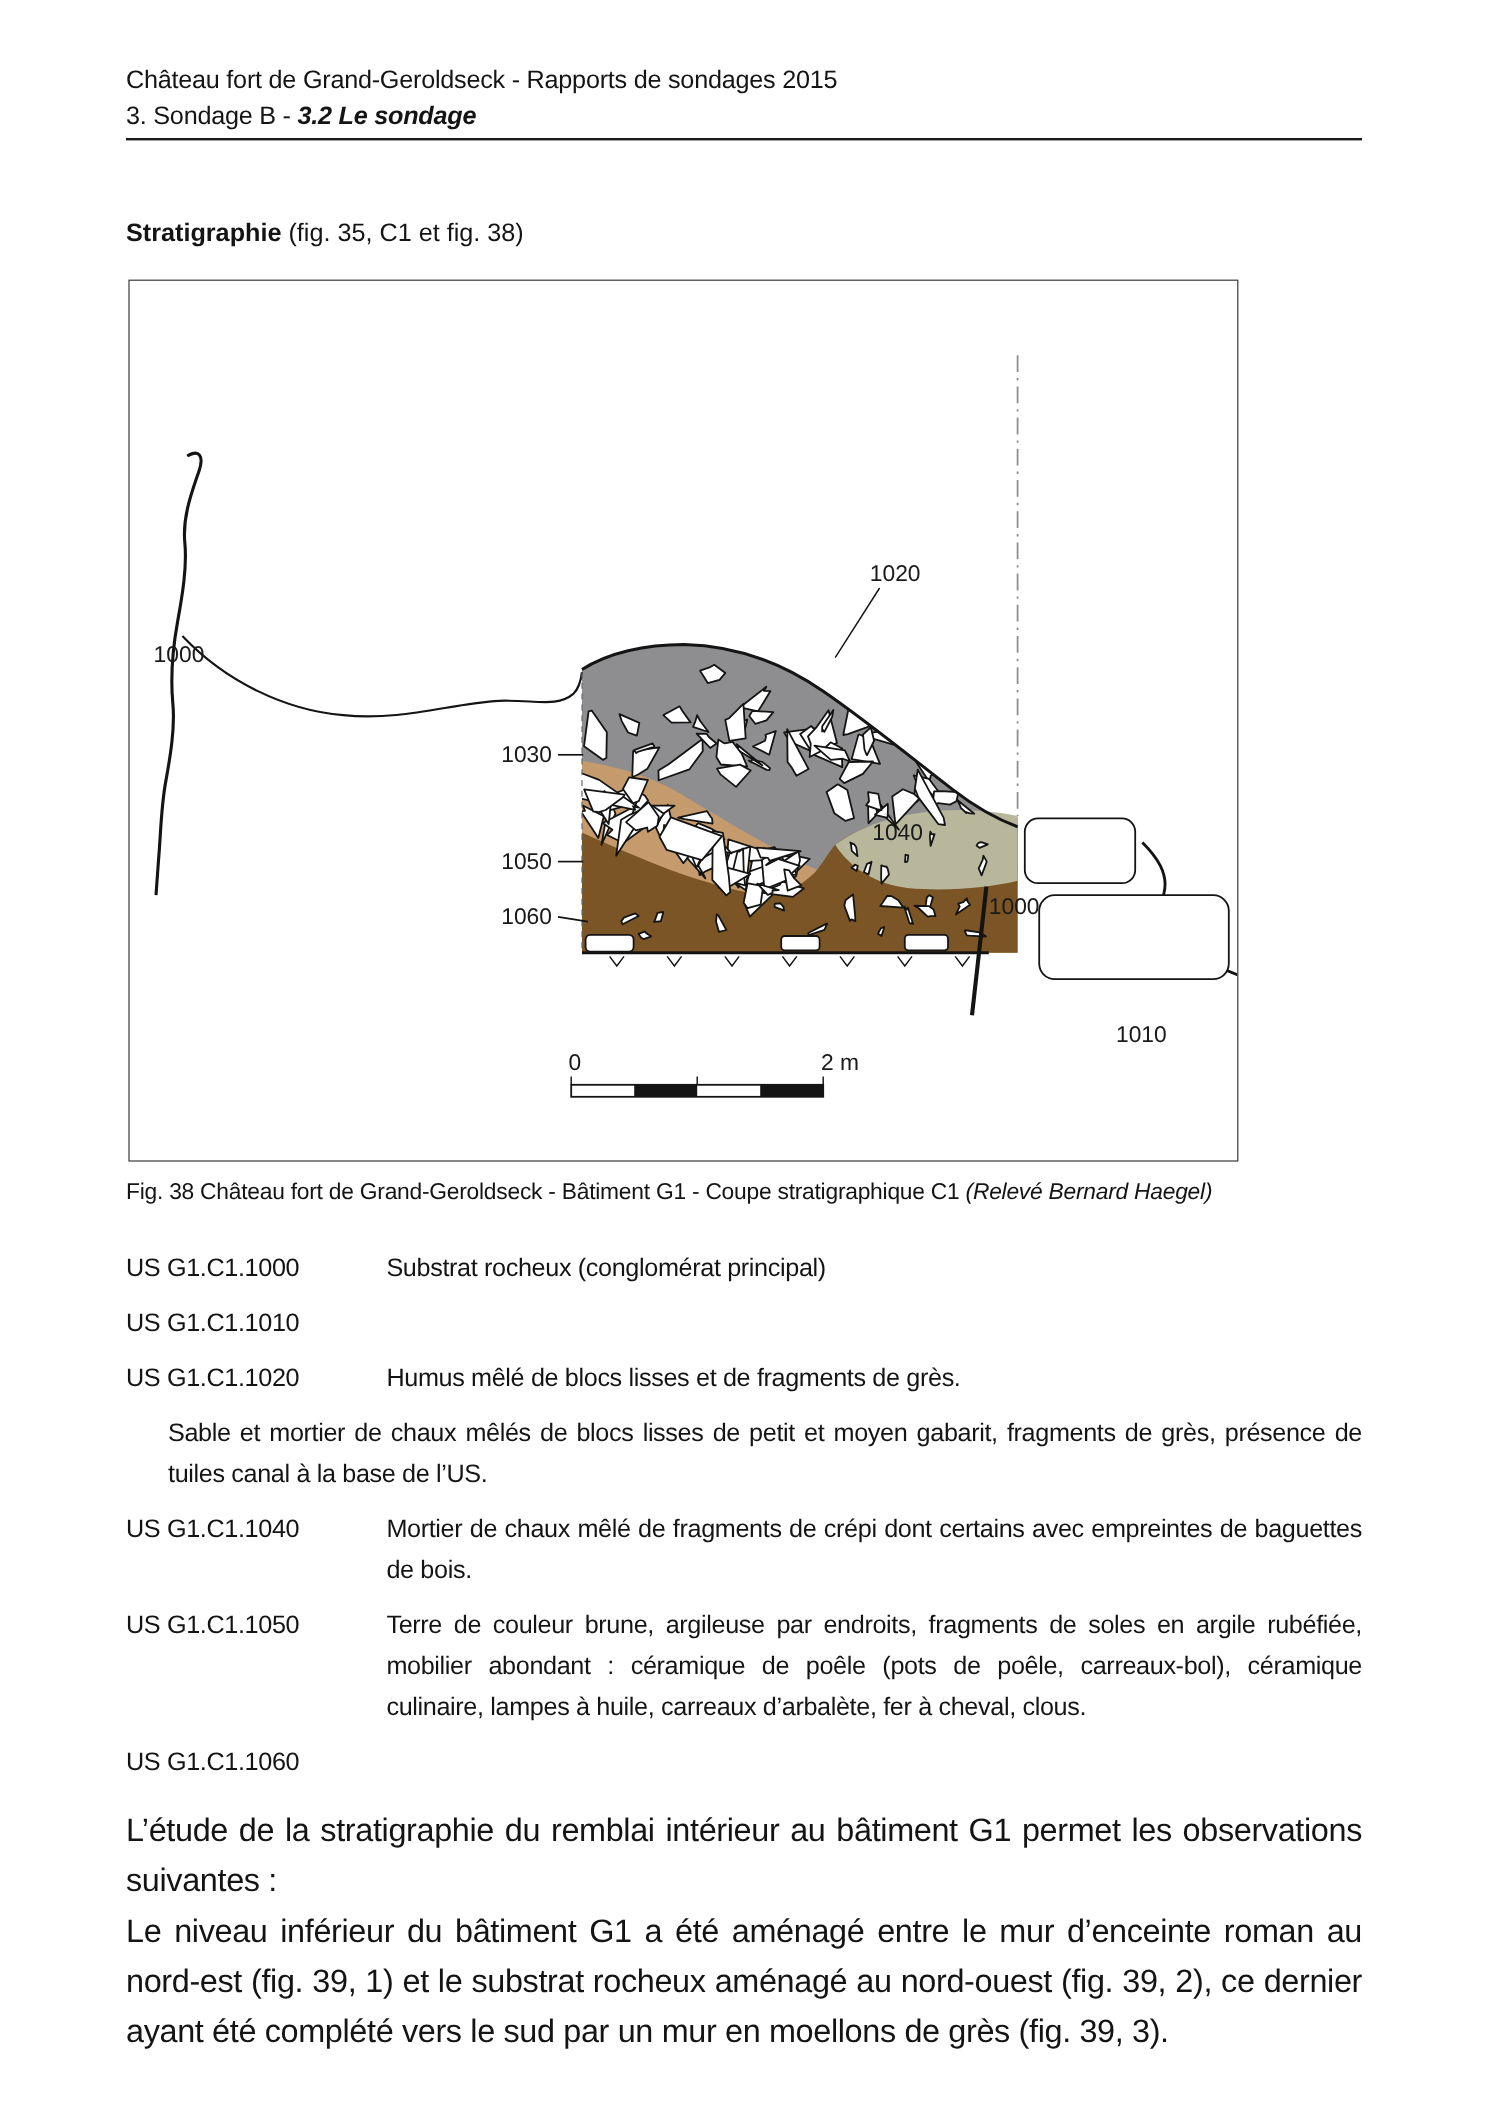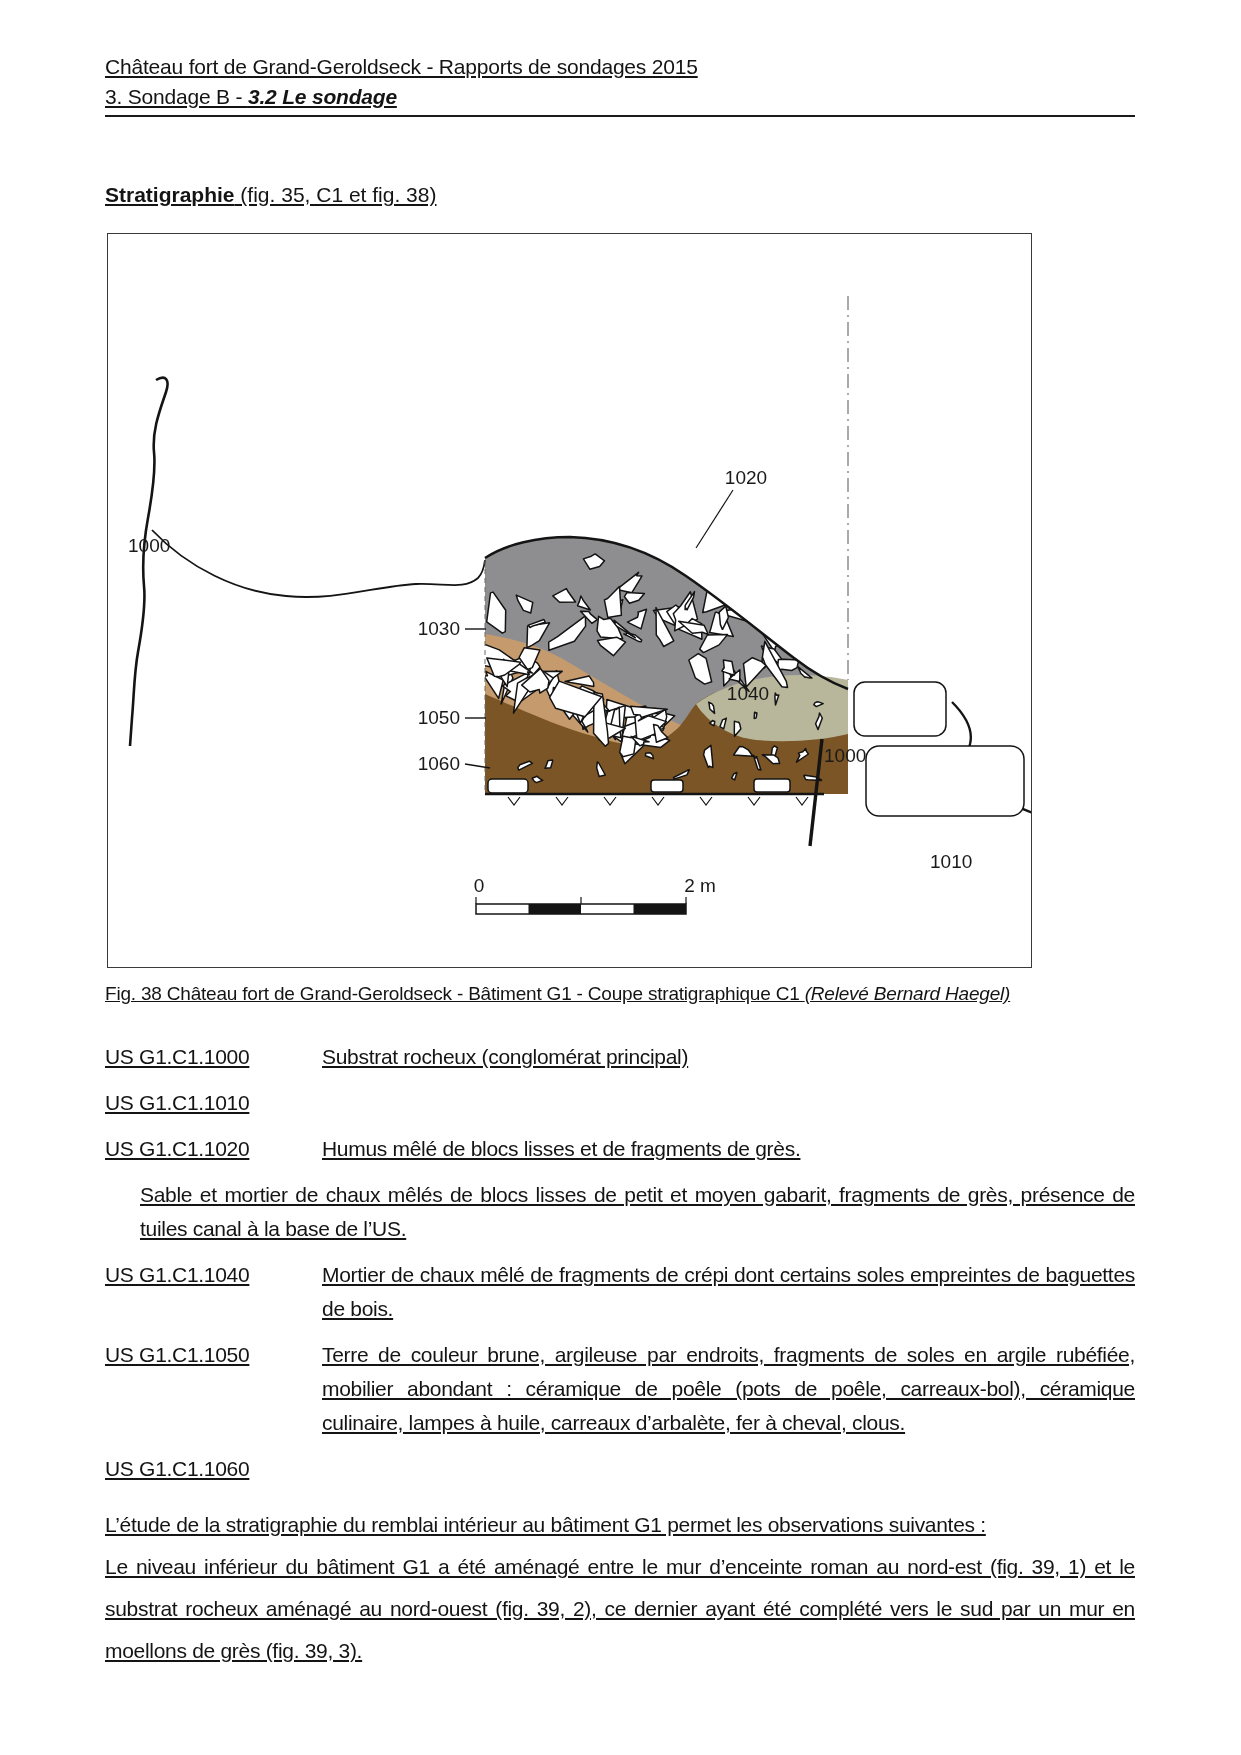--- a/index.html
+++ b/index.html
@@ -1,33 +1,33 @@
 <!DOCTYPE html>
 <html><head>
 <meta charset="utf-8">
 <style>
   html,body{margin:0;padding:0;background:#ffffff;}
   .page{position:relative;width:1241px;height:1755px;background:#fff;overflow:hidden;
         font-family:"Liberation Sans",sans-serif;color:#141414;}
-  .content{padding:52px 106px 0 105px;text-decoration:underline;}
+  .content{padding:52px 106px 0 105px;}
   .doc-header .h-line{font-size:21px;line-height:30px;letter-spacing:-0.2px;white-space:nowrap;}
   .bold-italic{font-weight:bold;font-style:italic;}
   .rule{border:none;border-top:2px solid #1a1a1a;margin:3px 0 0 0;}
   .section-heading{margin-top:63px;font-size:21px;line-height:30px;}
   .section-heading .lead{font-weight:bold;}
   .figure-box{margin-top:23px;margin-left:2px;width:923px;height:733px;border:1px solid #3a3a3a;
               position:relative;background:#fff;}
   .figure-box svg{position:absolute;left:0;top:0;}
   .fig-caption{margin-top:13px;font-size:19px;line-height:26px;text-align:left;letter-spacing:-0.2px;}
   .fig-caption .cap-italic{font-style:italic;}
   .us-list{margin-top:33px;}
   .us-row{display:flex;margin-bottom:12px;font-size:21px;line-height:34px;letter-spacing:-0.3px;}
   .us-code{width:182px;flex:none;}
   .us-desc{flex:1;text-align:justify;margin-left:35px;}
-  .paragraphs{margin-top:18px;font-size:21px;line-height:42px;letter-spacing:-0.3px;}
+  .paragraphs{margin-top:18px;font-size:27px;line-height:42px;letter-spacing:-0.3px;}
   .para{text-align:justify;margin:0;}
   
   .lbl{font-size:19px;fill:#1a1a1a;}
   .ln{fill:none;stroke:#141414;}
   .stone{fill:#ffffff;stroke:#141414;stroke-width:1.5;stroke-linejoin:round;}
 </style>
 </head>
 <body>
 
 <div class="page">
@@ -225,21 +225,21 @@
         </div>
         <div class="us-row">
           <div class="us-code">US G1.C1.1020</div>
           <div class="us-desc">Humus mêlé de blocs lisses et de fragments de grès.</div>
         </div>
         <div class="us-row">
           <div class="us-desc">Sable et mortier de chaux mêlés de blocs lisses de petit et moyen gabarit, fragments de grès, présence de tuiles canal à la base de l’US.</div>
         </div>
         <div class="us-row">
           <div class="us-code">US G1.C1.1040</div>
-          <div class="us-desc">Mortier de chaux mêlé de fragments de crépi dont certains soles empreintes de baguettes de bois.</div>
+          <div class="us-desc">Mortier de chaux mêlé de fragments de crépi dont certains avec empreintes de baguettes de bois.</div>
         </div>
         <div class="us-row">
           <div class="us-code">US G1.C1.1050</div>
           <div class="us-desc">Terre de couleur brune, argileuse par endroits, fragments de soles en argile rubéfiée, mobilier abondant : céramique de poêle (pots de poêle, carreaux-bol), céramique culinaire, lampes à huile, carreaux d’arbalète, fer à cheval, clous.</div>
         </div>
         <div class="us-row">
           <div class="us-code">US G1.C1.1060</div>
         </div>
       </div>
 

